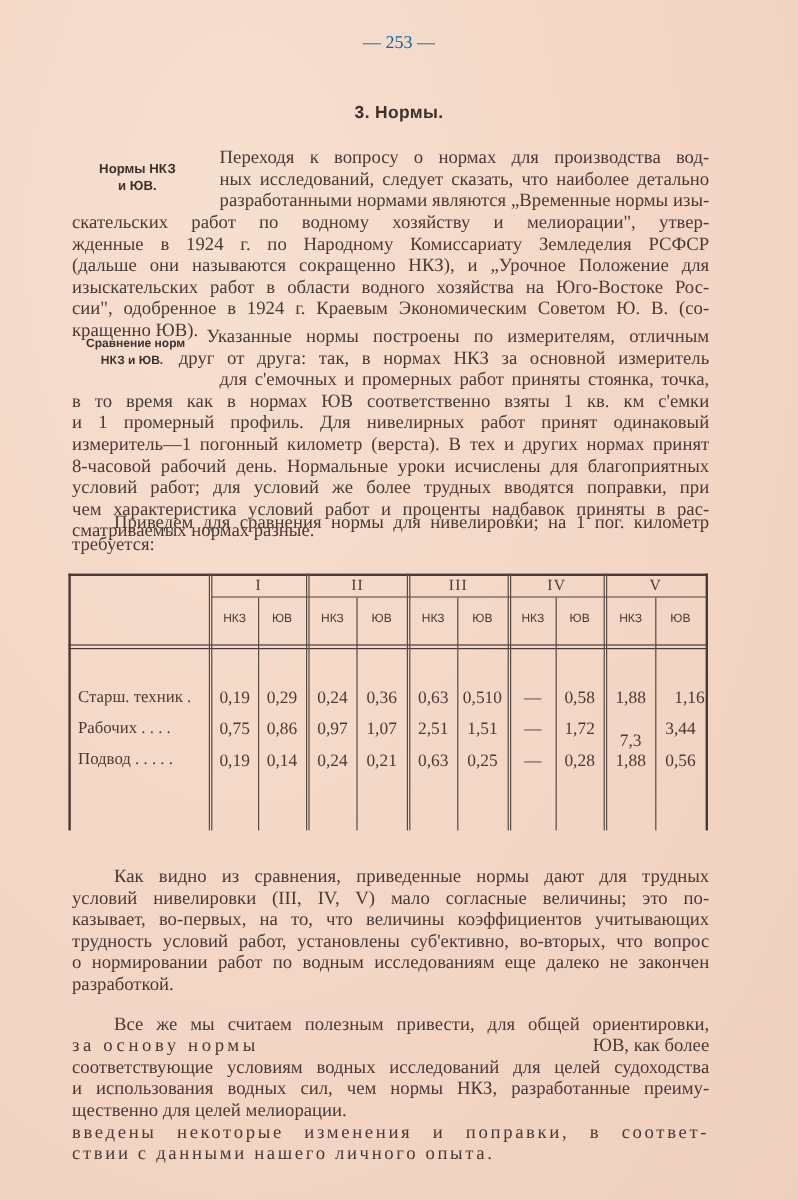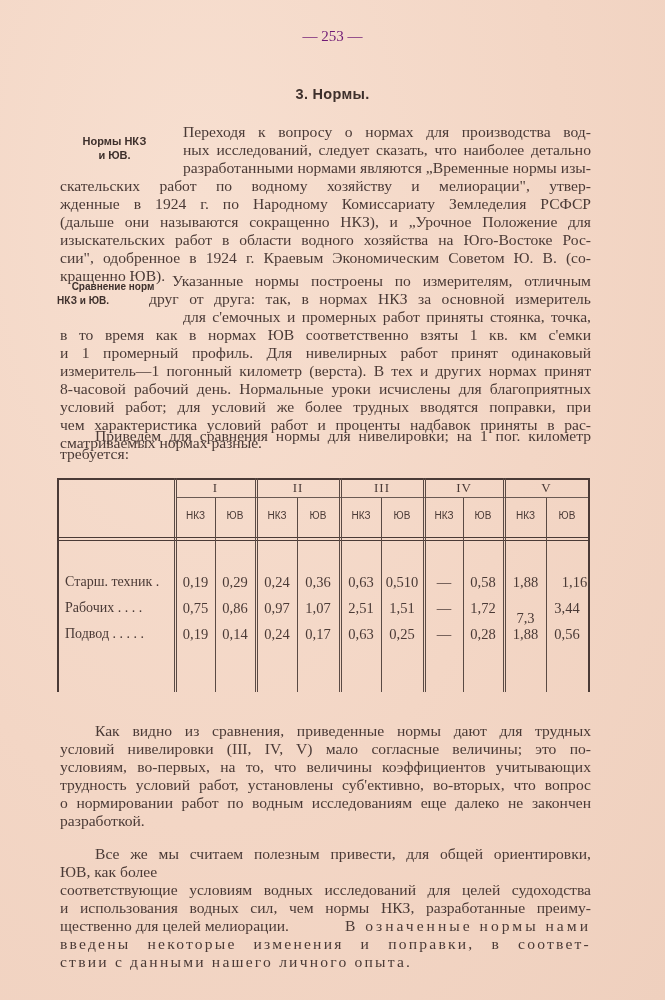--- a/index.html
+++ b/index.html
@@ -4,21 +4,21 @@
 <style>
   html, body { margin: 0; padding: 0; }
   body {
     width: 665px; height: 1000px; position: relative; overflow: hidden;
     background: #f4d8c8;
     background-image: radial-gradient(ellipse at 30% 20%, #f7dfd0 0%, #f3d6c5 55%, #efd0be 100%);
     color: #4a3a36;
     font-family: "Liberation Serif", "DejaVu Serif", serif;
   }
   .abs { position: absolute; white-space: nowrap; }
-  .pagenum { top: 28px; left: 0; width: 665px; text-align: center; font-size: 15px; color: #701a75; }
+  .pagenum { top: 28px; left: 0; width: 665px; text-align: center; font-size: 15px; color: #0369a1; }
   .section-title { top: 86px; left: 0; width: 665px; text-align: center;
     font-family: "Liberation Sans", "DejaVu Sans", sans-serif; font-weight: bold; font-size: 14.5px; color: #3e302c; letter-spacing: 0.3px; }
   .margin-note { font-family: "Liberation Sans", "DejaVu Sans", sans-serif; font-weight: bold; font-size: 11px; color: #3e302c; line-height: 14px; text-align: center; }
   .line { font-size: 15.6px; color: #4a3a36; left: 60px; width: 531px; text-align: justify; text-align-last: justify; }
   .line.indent { left: 95px; width: 496px; }
   .line.short { left: 183px; width: 408px; }
   .line.last { text-align-last: left; }
   .spaced { letter-spacing: 3px; }
 
   
@@ -35,21 +35,21 @@
 
 <div class="abs pagenum">— 253 —</div>
 <div class="abs section-title">3. Нормы.</div>
 
 <div class="abs margin-note" style="left:62px; top:134px; width:105px;">
   <div>Нормы НКЗ</div>
   <div>и ЮВ.</div>
 </div>
 <div class="abs margin-note" style="left:57px; top:280px; width:112px; font-size:10px;">
   <div>Сравнение норм</div>
-  <div style="text-align:left; padding-right:6px;">НКЗ и ЮВ.</div>
+  <div style="text-align:center; padding-right:6px;">НКЗ и ЮВ.</div>
 </div>
 
 <div>
   <div class="abs line short" style="top:123px; left:183px;">Переходя к вопросу о нормах для производства вод-</div>
   <div class="abs line short" style="top:141px;">ных исследований, следует сказать, что наиболее детально</div>
   <div class="abs line short" style="top:159px;">разработанными нормами являются „Временные нормы изы-</div>
   <div class="abs line" style="top:177px;">скательских работ по водному хозяйству и мелиорации", утвер-</div>
   <div class="abs line" style="top:195px;">жденные в 1924 г. по Народному Комиссариату Земледелия РСФСР</div>
   <div class="abs line" style="top:213px;">(дальше они называются сокращенно НКЗ), и „Урочное Положение для</div>
   <div class="abs line" style="top:231px;">изыскательских работ в области водного хозяйства на Юго-Востоке Рос-</div>
@@ -142,44 +142,44 @@
   <div class="cell" style="left:324px; width:42px; top:122px;">1,51</div>
   <div class="cell" style="left:368px; width:38px; top:122px;">—</div>
   <div class="cell" style="left:406px; width:40px; top:122px;">1,72</div>
   <div class="cell" style="left:448px; width:41px; top:132px;">7,3</div>
   <div class="cell" style="left:489px; width:42px; top:122px;">3,44</div>
 
   <div class="rowlabel" style="top:148px;">Подвод . . . . .</div>
   <div class="cell" style="left:119px; width:39px; top:148px;">0,19</div>
   <div class="cell" style="left:158px; width:40px; top:148px;">0,14</div>
   <div class="cell" style="left:200px; width:40px; top:148px;">0,24</div>
-  <div class="cell" style="left:240px; width:42px; top:148px;">0,17</div>
+  <div class="cell" style="left:240px; width:42px; top:148px;">0,21</div>
   <div class="cell" style="left:284px; width:40px; top:148px;">0,63</div>
   <div class="cell" style="left:324px; width:42px; top:148px;">0,25</div>
   <div class="cell" style="left:368px; width:38px; top:148px;">—</div>
   <div class="cell" style="left:406px; width:40px; top:148px;">0,28</div>
   <div class="cell" style="left:448px; width:41px; top:148px;">1,88</div>
   <div class="cell" style="left:489px; width:42px; top:148px;">0,56</div>
 </div>
 
 <div>
   <div class="abs line indent" style="top:722px;">Как видно из сравнения, приведенные нормы дают для трудных</div>
   <div class="abs line" style="top:740px;">условий нивелировки (III, IV, V) мало согласные величины; это по-</div>
-  <div class="abs line" style="top:758px;">условиям, во-первых, на то, что величины коэффициентов учитывающих</div>
+  <div class="abs line" style="top:758px;">казывает, во-первых, на то, что величины коэффициентов учитывающих</div>
   <div class="abs line" style="top:776px;">трудность условий работ, установлены суб'ективно, во-вторых, что вопрос</div>
   <div class="abs line" style="top:794px;">о нормировании работ по водным исследованиям еще далеко не закончен</div>
   <div class="abs line last" style="top:812px;">разработкой.</div>
 </div>
 
 <div>
   <div class="abs line indent" style="top:845px;">Все же мы считаем полезным привести, для общей ориентировки,</div>
   <div class="abs line" style="top:863px; text-align-last:left; display:flex; justify-content:space-between;">
+    <span class="spaced">за основу нормы</span>
     <span> ЮВ, как более</span>
   </div>
   <div class="abs line" style="top:881px;">соответствующие условиям водных исследований для целей судоходства</div>
   <div class="abs line" style="top:899px;">и использования водных сил, чем нормы НКЗ, разработанные преиму-</div>
   <div class="abs line" style="top:917px; display:flex; justify-content:space-between;">
     <span>щественно для целей мелиорации. </span>
-    <span class="spaced">В означенные нормы нами</span>
   </div>
   <div class="abs line spaced" style="top:935px; letter-spacing:2.2px;">введены некоторые изменения и поправки, в соответ-</div>
   <div class="abs line last spaced" style="top:953px; letter-spacing:2.2px;">ствии с данными нашего личного опыта.</div>
 </div>
 
 </body></html>

